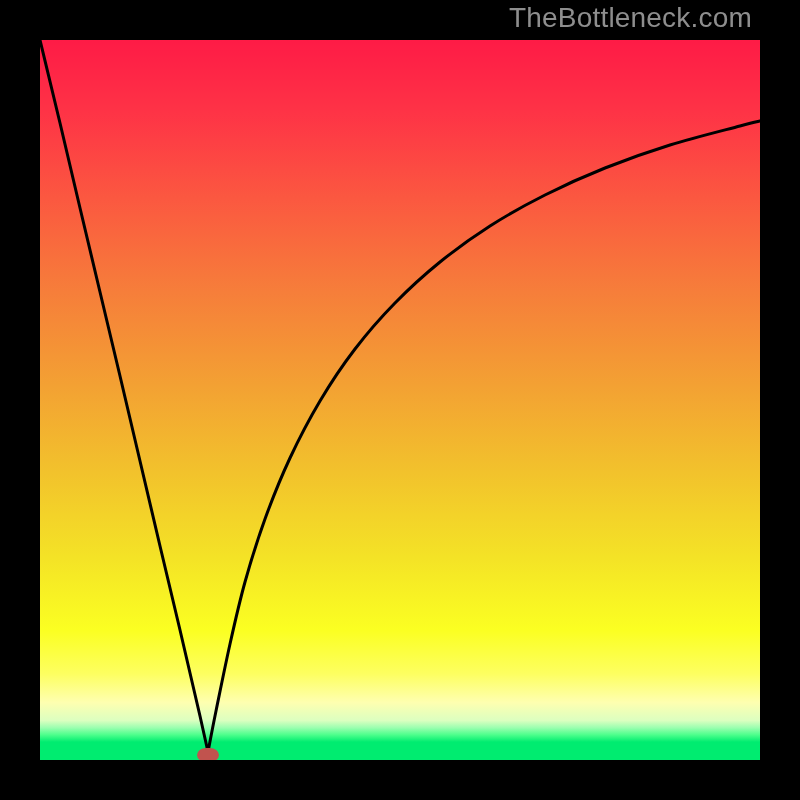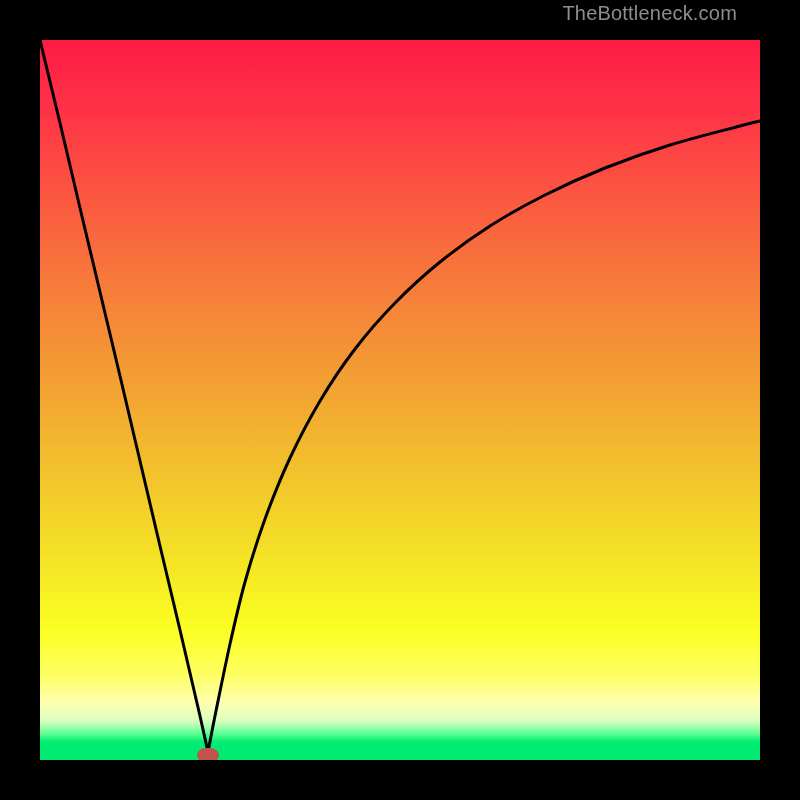--- a/index.html
+++ b/index.html
@@ -26,23 +26,23 @@
     overflow: hidden;
   }
   .gradient {
     position: absolute;
     left: 0; top: 0;
     width: 100%; height: 100%;
   }
   .watermark {
     position: absolute;
     top: 2px;
-    right: 63px;
+    right: 48px;
     color: #8e8e8e;
-    font-size: 20px;
+    font-size: 28px;
     letter-spacing: 0.2px;
     z-index: 5;
   }
   .curve {
     position: absolute;
     left: 0; top: 0;
     width: 100%; height: 100%;
     z-index: 3;
   }
   .marker {

